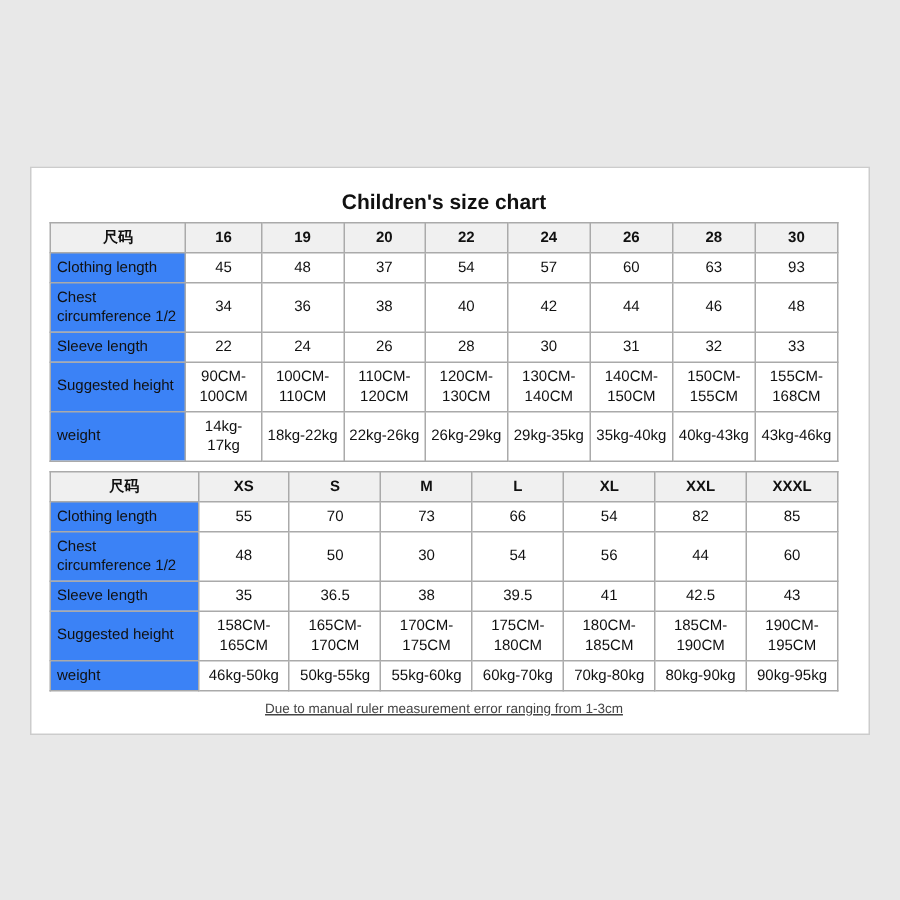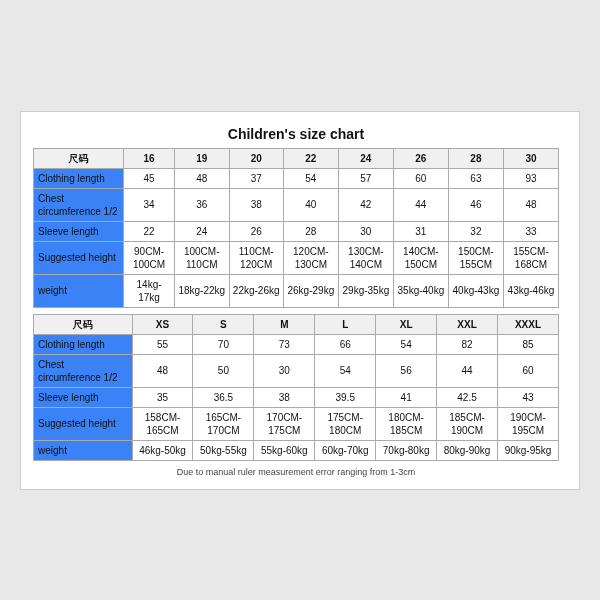--- a/index.html
+++ b/index.html
@@ -48,20 +48,21 @@
       font-weight: normal;
       background: #3b82f6;
       min-width: 55px;
     }
     .disclaimer {
       text-align: center;
       font-size: 9px;
       color: #444;
       margin-top: 4px;
       padding: 2px 0;
+      text-decoration: underline;
     }
     .spacer {
       height: 6px;
     }
   </style>
 </head>
 <body>
 
 <div class="chart-container">
 

